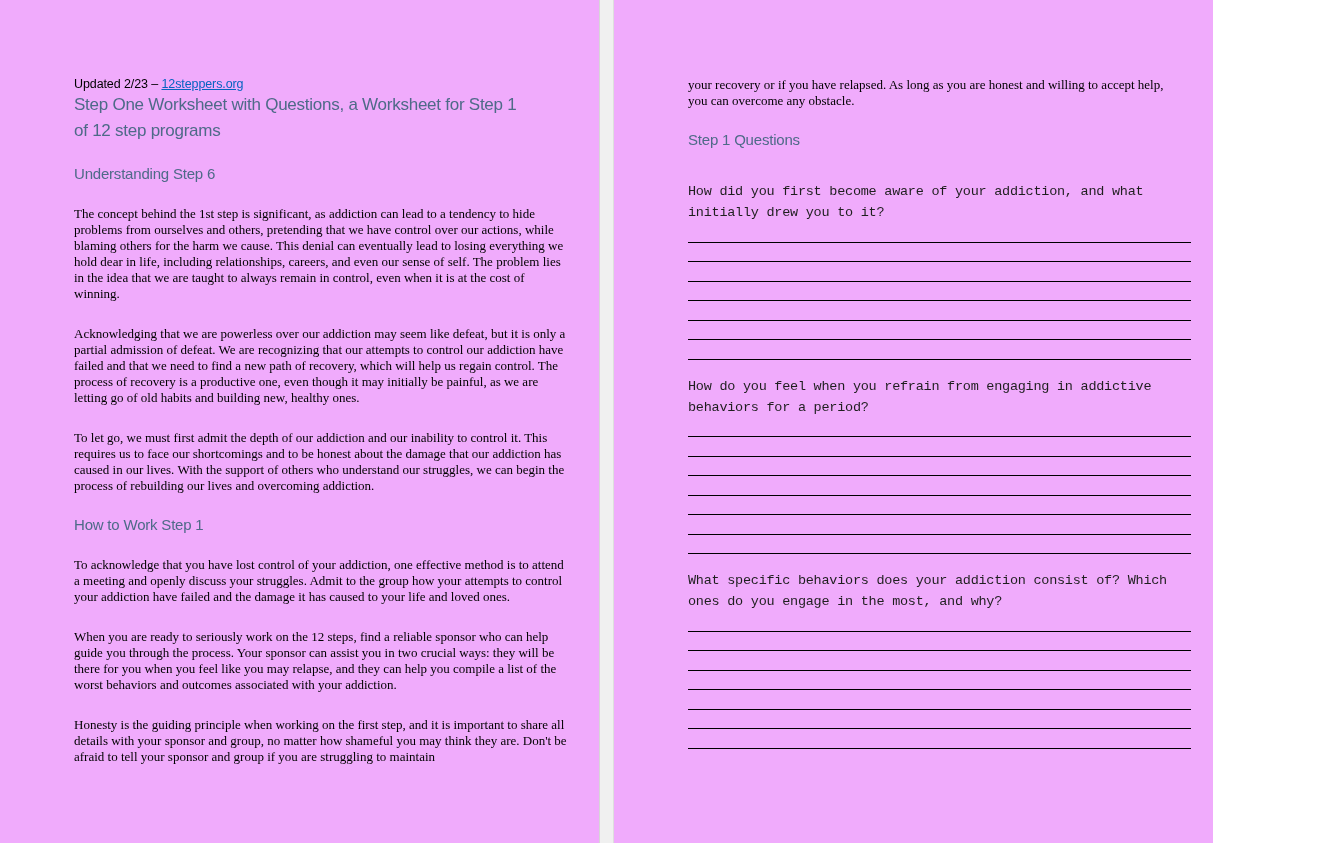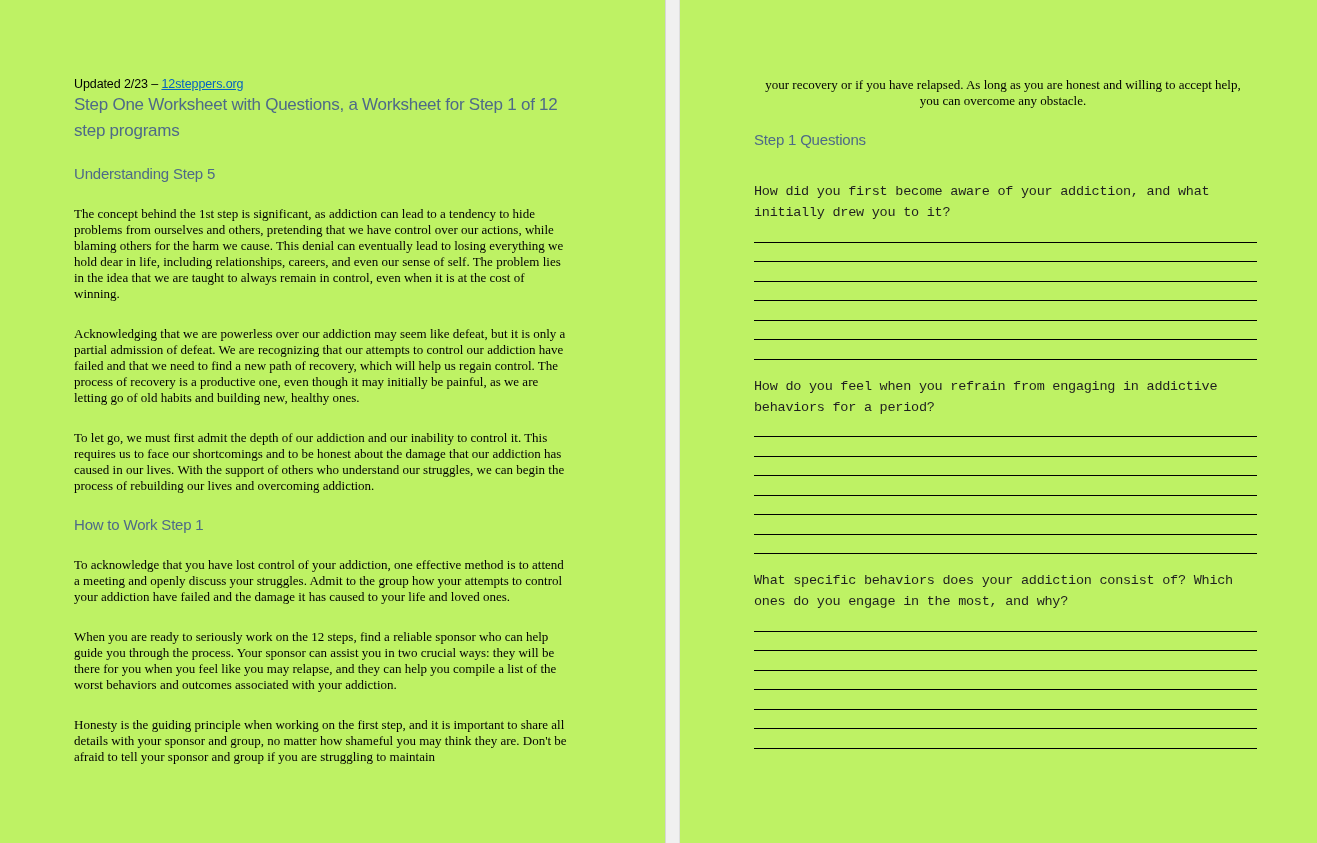--- a/index.html
+++ b/index.html
@@ -2,21 +2,21 @@
 <html><head>
 <meta charset="utf-8">
 <style>
   * { margin: 0; padding: 0; box-sizing: border-box; }
   html, body { width: 1317px; height: 843px; background: #ffffff; overflow: hidden; }
   body { font-family: "Liberation Sans", sans-serif; position: relative; }
 
   .spread { position: absolute; inset: 0; display: flex; }
 
   .page {
-    width: 665px; height: 843px; background: #bef264; flex: 0 0 auto;
+    width: 599px; height: 843px; background: #f0abfc; flex: 0 0 auto;
     position: relative;
   }
   .page-inner { padding: 77px 76px 0 74px; }
 
   .page-divider {
     width: 15px; height: 843px; flex: 0 0 auto;
     background: #f0f0f0;
     border-left: 1px solid #d6d6d6;
     border-right: 1px solid #dedede;
   }
@@ -48,21 +48,21 @@
   }
 
   
   .body-para {
     margin-top: 24px;
     font-family: "Liberation Serif", "DejaVu Serif", serif;
     font-size: 13px; line-height: 16px;
     color: #000;
     width: 498px;
   }
-  .body-para.first-on-page { margin-top: 0; text-align: center; }
+  .body-para.first-on-page { margin-top: 0; }
 
   
   .question-text {
     font-family: Liberation Mono, monospace;
     font-size: 13.5px; line-height: 21px;
     letter-spacing: -0.25px;
     color: #1f1f1f;
     width: 503px;
   }
   .question-block:first-of-type .question-text { margin-top: 33px; }
@@ -82,21 +82,21 @@
 
   <div class="page">
     <div class="page-inner">
       <div class="doc-header">
         <span>Updated 2/23 – </span><a>12steppers.org</a>
       </div>
 
       <h1 class="doc-title">Step One Worksheet with Questions, a Worksheet for Step 1 of 12 step programs</h1>
 
       <div id="page1-sections">
-          <h2 class="section-heading">Understanding Step 5</h2>
+          <h2 class="section-heading">Understanding Step 6</h2>
           <p class="body-para">The concept behind the 1st step is significant, as addiction can lead to a tendency to hide problems from ourselves and others, pretending that we have control over our actions, while blaming others for the harm we cause. This denial can eventually lead to losing everything we hold dear in life, including relationships, careers, and even our sense of self. The problem lies in the idea that we are taught to always remain in control, even when it is at the cost of winning.</p>
           <p class="body-para">Acknowledging that we are powerless over our addiction may seem like defeat, but it is only a partial admission of defeat. We are recognizing that our attempts to control our addiction have failed and that we need to find a new path of recovery, which will help us regain control. The process of recovery is a productive one, even though it may initially be painful, as we are letting go of old habits and building new, healthy ones.</p>
           <p class="body-para">To let go, we must first admit the depth of our addiction and our inability to control it. This requires us to face our shortcomings and to be honest about the damage that our addiction has caused in our lives. With the support of others who understand our struggles, we can begin the process of rebuilding our lives and overcoming addiction.</p>
           <h2 class="section-heading">How to Work Step 1</h2>
           <p class="body-para">To acknowledge that you have lost control of your addiction, one effective method is to attend a meeting and openly discuss your struggles. Admit to the group how your attempts to control your addiction have failed and the damage it has caused to your life and loved ones.</p>
           <p class="body-para">When you are ready to seriously work on the 12 steps, find a reliable sponsor who can help guide you through the process. Your sponsor can assist you in two crucial ways: they will be there for you when you feel like you may relapse, and they can help you compile a list of the worst behaviors and outcomes associated with your addiction.</p>
           <p class="body-para">Honesty is the guiding principle when working on the first step, and it is important to share all details with your sponsor and group, no matter how shameful you may think they are. Don't be afraid to tell your sponsor and group if you are struggling to maintain</p>
         </div>
     </div>
   </div>

